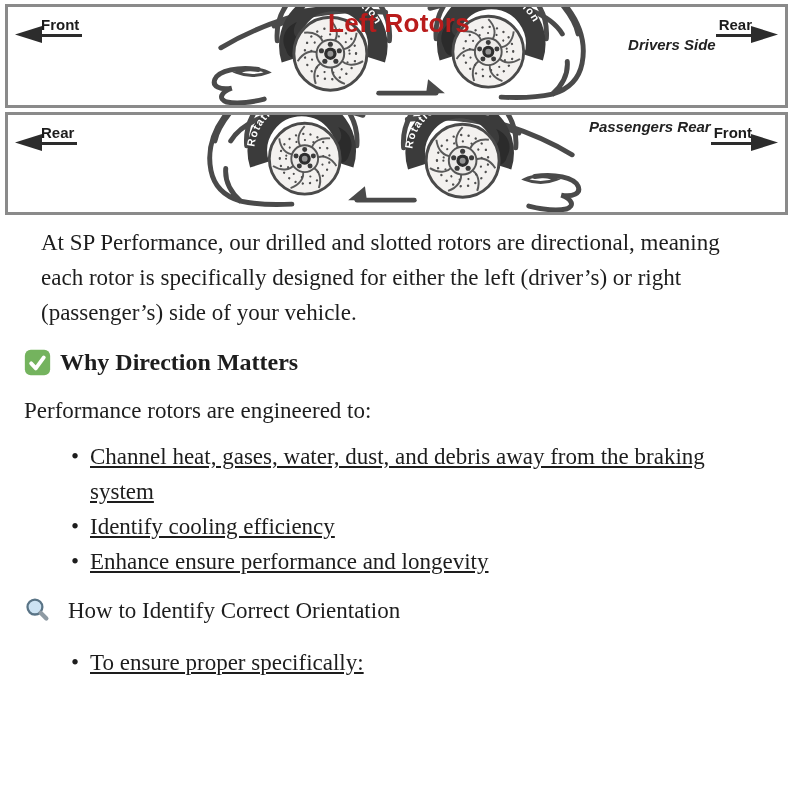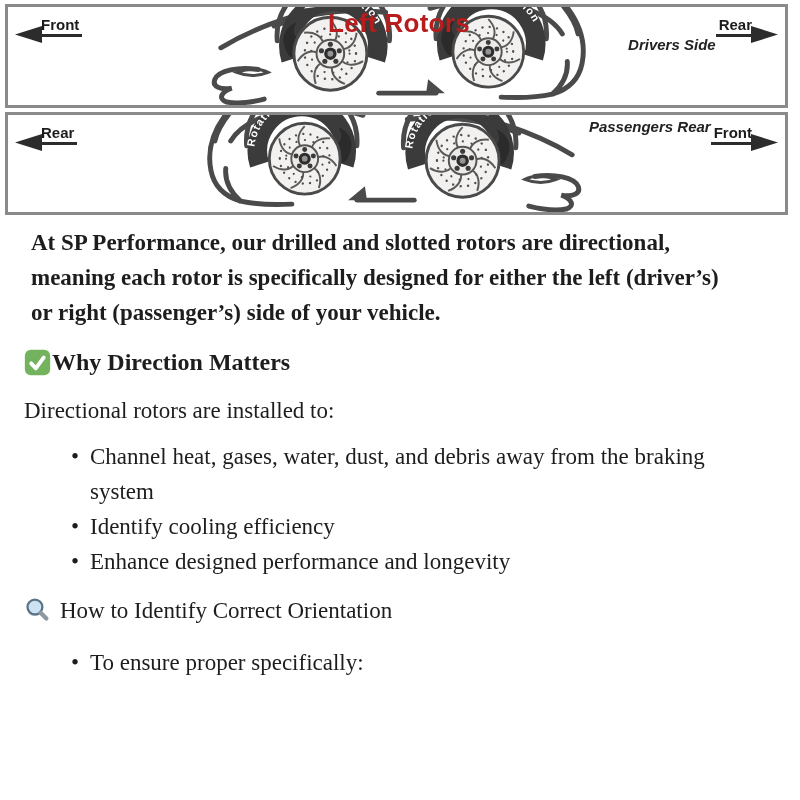--- a/index.html
+++ b/index.html
@@ -24,29 +24,29 @@
                border-bottom:3px solid #2c2c2c; padding:0 3px 2px; }
   .tri { width:27px; height:17px; fill:#2c2c2c; }
   .tri-left  { margin-right:-4px; margin-bottom:-6px; }
   .tri-right { margin-left:-4px;  margin-bottom:-6px; }
   .car-art { position:absolute; left:0; bottom:0; width:100%; height:152px; }
   .rot-text { font-family:"Liberation Sans", sans-serif; font-weight:bold; font-size:11px;
               fill:#ffffff; letter-spacing:1px; }
 
   
   .copy { padding:10px 40px 0 24px; font-size:23px; line-height:35px; }
-  .intro { margin:0 7px 13px; max-width:705px;font-weight:bold; }
-  .h-check { display:flex; align-items:center; gap:1px; margin:0 0 12px;
+  .intro { margin:0 17px 13px; max-width:705px; }
+  .h-check { display:flex; align-items:center; gap:9px; margin:0 0 12px;
              font-size:24px; font-weight:bold; line-height:38px; }
-  .h-mag { display:flex; align-items:center; gap:8px; margin:13px 0 15px;
+  .h-mag { display:flex; align-items:center; gap:16px; margin:13px 0 15px;
            font-size:23px; font-weight:normal; line-height:38px; }
   .icon-box { display:inline-flex; flex:0 0 auto; }
   .lead { margin:0 0 11px; }
   ul.blist { list-style:none; margin:0 0 13px; padding:0 0 0 66px; }
-  ul.blist li { position:relative; max-width:652px; }
+  ul.blist li { position:relative; max-width:652px;text-decoration:underline; }
   ul.blist li::before { content:"\2022"; position:absolute; left:-19px; top:0; }
 </style>
 </head>
 <body>
 
 <div class="page">
 
   <div class="figure">
 
     <section class="panel">
@@ -180,26 +180,26 @@
     <h2 class="h-check">
       <span class="icon-box">
         <svg width="27" height="27" viewBox="0 0 32 32">
           <rect x="1" y="1" width="30" height="30" rx="7" fill="#74b35e"></rect>
           <path d="M8.5 17 L14 23 L23.5 10" fill="none" stroke="#ffffff" stroke-width="4.5" stroke-linecap="round" stroke-linejoin="round"></path>
         </svg>
       </span>
       <span>Why Direction Matters</span>
     </h2>
 
-    <p class="lead">Directional rotors are installed to:</p>
+    <p class="lead">Performance rotors are engineered to:</p>
 
     <ul class="blist">
       <li>Channel heat, gases, water, dust, and debris away from the braking system</li>
       <li>Identify cooling efficiency</li>
-      <li>Enhance designed performance and longevity</li>
+      <li>Enhance ensure performance and longevity</li>
     </ul>
 
     <h3 class="h-mag">
       <span class="icon-box">
         <svg width="28" height="28" viewBox="0 0 32 32">
           <circle cx="12.5" cy="11.5" r="8.5" fill="#cde3f3" stroke="#5a7486" stroke-width="2.6"></circle>
           <path d="M19 18 L25.5 24.5" stroke="#8e9aa3" stroke-width="5" stroke-linecap="round"></path>
         </svg>
       </span>
       <span>How to Identify Correct Orientation</span>

